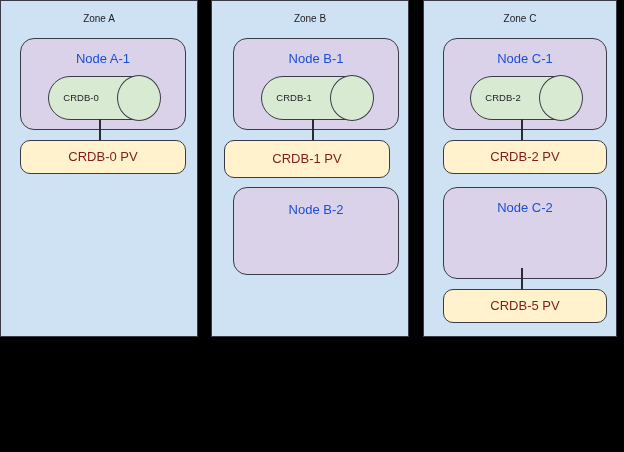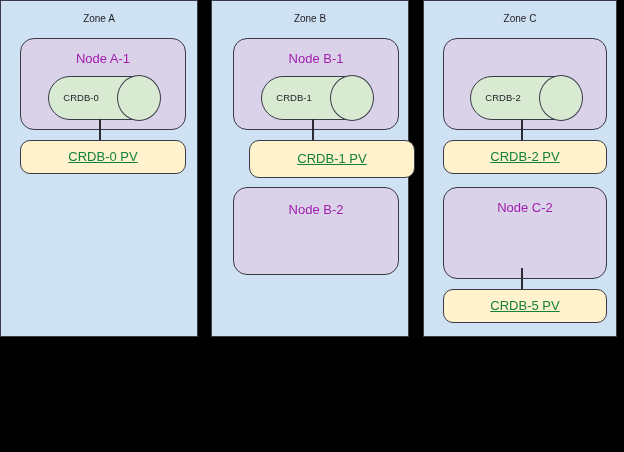--- a/index.html
+++ b/index.html
@@ -46,21 +46,21 @@
     border: 1px solid #3b3b47;
     border-radius: 14px;
     box-sizing: border-box;
   }
   .node-title {
     position: absolute;
     left: 0;
     right: 0;
     text-align: center;
     font-size: 13px;
-    color: #a21caf;
+    color: #1d4ed8;
     line-height: 16px;
     white-space: nowrap;
   }
 
   
   .cylinder {
     position: absolute;
     box-sizing: border-box;
   }
   .cyl-body {
@@ -105,24 +105,23 @@
     background: #fff2cc;
     border: 1px solid #3b3b47;
     border-radius: 10px;
     box-sizing: border-box;
     display: flex;
     align-items: center;
     justify-content: center;
   }
   .pv-label {
     font-size: 13px;
-    color: #15803d;
+    color: #7f1d1d;
     line-height: 16px;
     white-space: nowrap;
-    text-decoration: underline;
   }
 
   
   .connector {
     position: absolute;
     width: 2px;
     background: #2b2b33;
   }
 </style>
 </head>
@@ -158,33 +157,34 @@
 
       <div class="cylinder" style="left:27px; top:37px; width:112px; height:44px;">
         <div class="cyl-body"></div>
         <div class="cyl-cap"></div>
         <div class="cyl-label">CRDB-1</div>
       </div>
     </div>
 
     <div class="connector" style="left:100px; top:118px; height:23px;"></div>
 
-    <div class="pv" style="left:37px; top:139px; width:166px; height:38px;">
+    <div class="pv" style="left:12px; top:139px; width:166px; height:38px;">
       <span class="pv-label">CRDB-1 PV</span>
     </div>
 
     <div class="node" style="left:21px; top:186px; width:166px; height:88px;">
       <div class="node-title" style="top:14px;">Node B-2</div>
     </div>
   </div>
 
   <div class="zone" style="left:423px; top:0px; width:194px; height:337px;padding-left:44px;">
     <div class="zone-title" style="top:10px;">Zone C</div>
 
     <div class="node" style="left:19px; top:37px; width:164px; height:92px;">
+      <div class="node-title" style="top:12px;">Node C-1</div>
 
       <div class="cylinder" style="left:26px; top:37px; width:112px; height:44px;">
         <div class="cyl-body"></div>
         <div class="cyl-cap"></div>
         <div class="cyl-label">CRDB-2</div>
       </div>
     </div>
 
     <div class="connector" style="left:97px; top:118px; height:23px;"></div>
 

